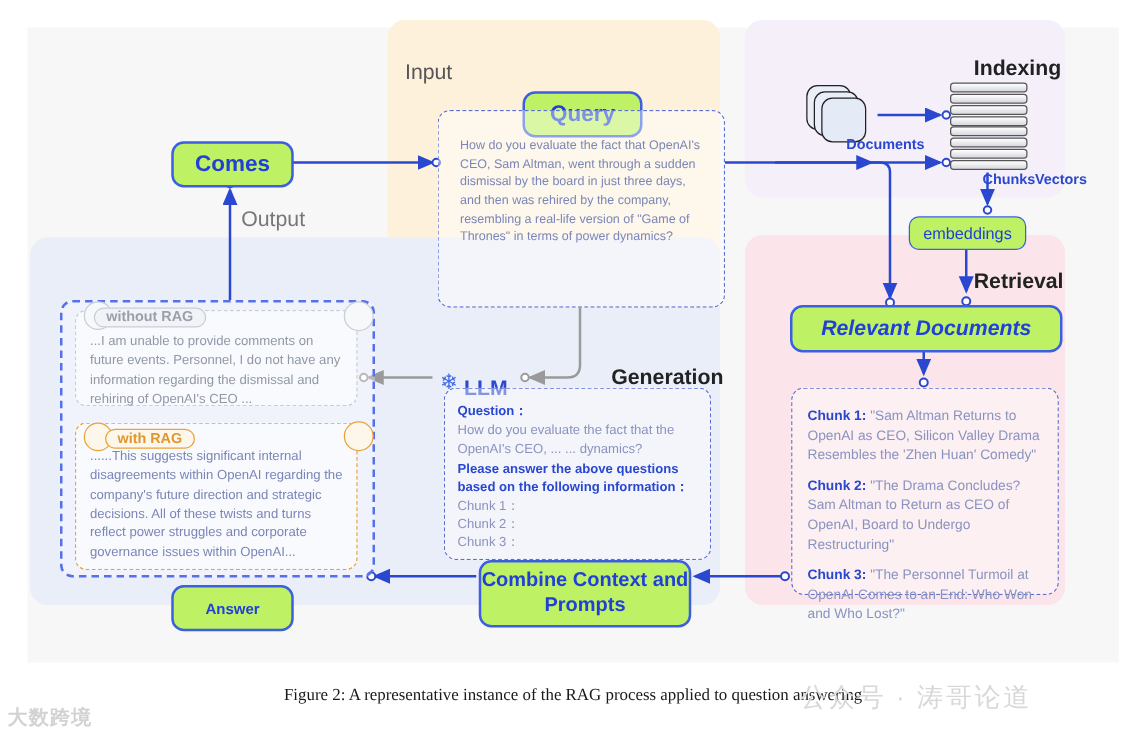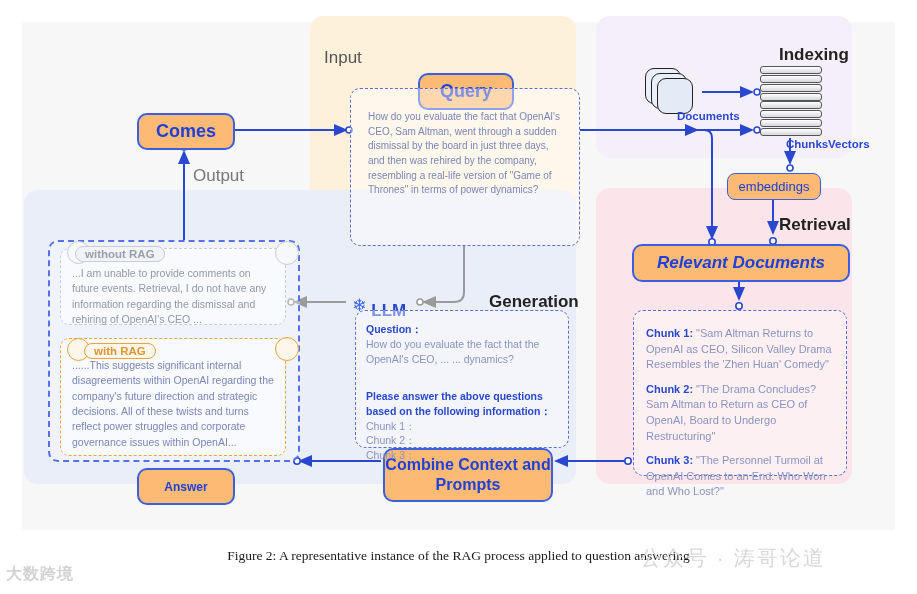--- a/index.html
+++ b/index.html
@@ -17,21 +17,21 @@
   #panel-generation{left:24px;  top:190px; width:552px; height:294px; background:#eaeef9;}
 
   .panel-title{position:absolute;font-size:17px;color:#555555;white-space:nowrap;}
   #t-input     {left:324px; top:48px;}
   #t-indexing  {left:779px; top:45px;  font-weight:bold;color:#222;font-size:17px;}
   #t-retrieval {left:779px; top:215px; font-weight:bold;color:#222;font-size:17px;}
   #t-generation{left:489px; top:292px; font-weight:bold;color:#222;font-size:17px;}
   #t-output    {left:193px; top:166px; font-size:17px;color:#777;}
 
   
-  .pill{position:absolute;background:#fdba74;border:2px solid #3b5fe0;
+  .pill{position:absolute;background:#bef264;border:2px solid #3b5fe0;
         border-radius:10px;color:#2040d8;font-weight:bold;
         display:flex;align-items:center;justify-content:center;text-align:center;}
   #node-user   {left:137px; top:113px; width:94px;  height:33px; font-size:18px;}
   #node-query  {left:418px; top:73px;  width:92px;  height:33px; font-size:18px;}
   #node-reldocs{left:632px; top:244px; width:214px; height:34px; font-size:17px;font-style:italic;}
   #node-answer {left:137px; top:468px; width:94px;  height:33px; font-size:12px;}
   #node-combine{left:383px; top:448px; width:166px; height:50px; font-size:16px;line-height:1.25;}
   #node-embed  {left:727px; top:173px; width:92px;  height:25px; font-size:13px;font-weight:normal;border-width:1.5px;border-radius:8px;}
 
   
@@ -221,21 +221,21 @@
   </div>
 
 <div id="llm-group">
   <span id="llm-snow">❄</span>
   <span id="llm-text">LLM</span>
 </div>
 <div class="dashbox" id="box-prompt"></div>
 <div class="prompt-block">
   <div class="prompt-q">Question：</div>
   <div class="prompt-body">How do you evaluate the fact that the OpenAI's CEO, ... ... dynamics?</div>
-  <div class="prompt-bold" style="margin-top:22px">Please answer the above questions based on the following information：</div>
+  <div class="prompt-bold" style="margin-top:1px">Please answer the above questions based on the following information：</div>
   <div class="prompt-list">Chunk 1：</div>
   <div class="prompt-list">Chunk 2：</div>
   <div class="prompt-list">Chunk 3：</div>
 </div>
 
 <div id="out-wrap"></div>
 <div class="cmp" id="cmp-without"></div>
 <div class="cmp" id="cmp-with"></div>
 
 <svg class="wires">
@@ -265,18 +265,18 @@
   </g>
 </svg>
 
 <div class="face" id="face-without"></div>
 <div class="face" id="face-with"></div>
 <div class="mark" id="mark-x"></div>
 <div class="mark" id="mark-ok"></div>
 
 <div class="cmp-label" id="lbl-without">without RAG</div>
 <div class="cmp-label" id="lbl-with">with RAG</div>
-<div class="cmp-text" id="txt-without">...I am unable to provide comments on future events. Retrieval, I do not have any information regarding the dismissal and rehiring of OpenAI's CEO ...</div>
+<div class="cmp-text" id="txt-without">...I am unable to provide comments on future events. Personnel, I do not have any information regarding the dismissal and rehiring of OpenAI's CEO ...</div>
 <div class="cmp-text" id="txt-with">......This suggests significant internal disagreements within OpenAI regarding the company's future direction and strategic decisions. All of these twists and turns reflect power struggles and corporate governance issues within OpenAI...</div>
 
 <div id="caption">Figure 2: A representative instance of the RAG process applied to question answering</div>
 <div id="wm-left">大数跨境</div>
 <div id="wm-right">公众号 · 涛哥论道</div>
 
 </body></html>

